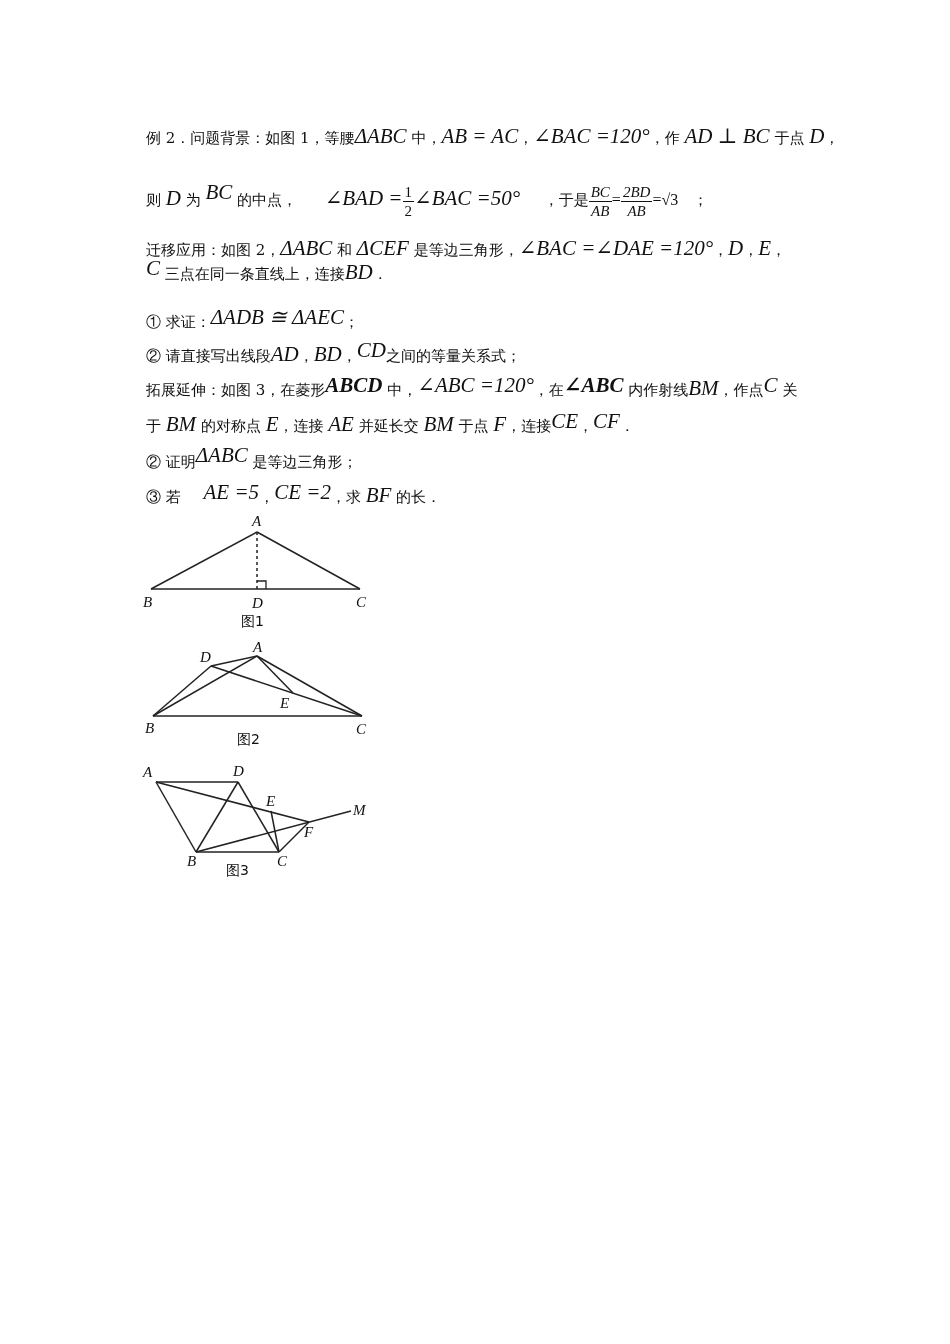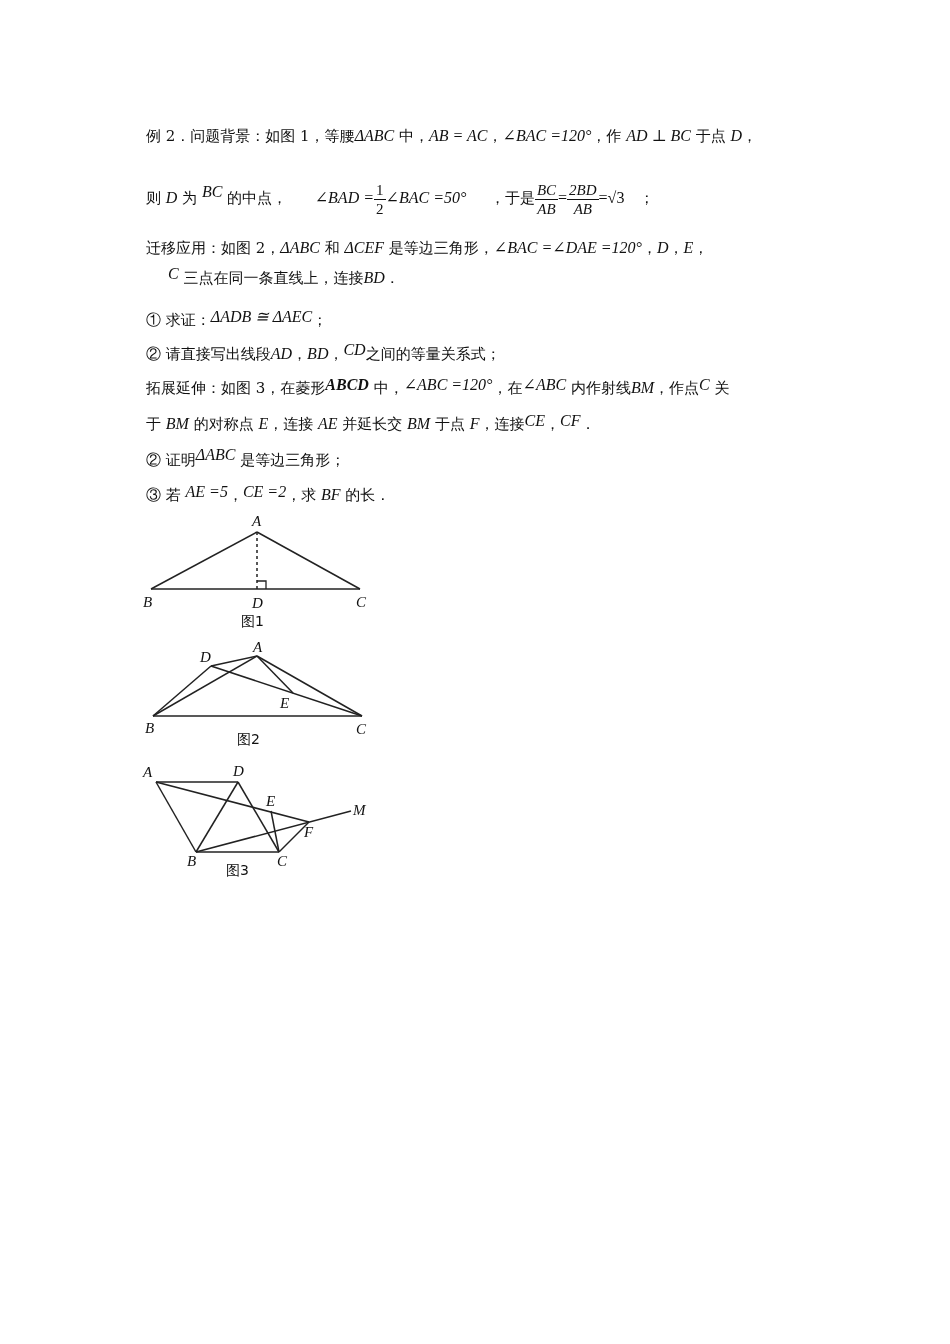--- a/index.html
+++ b/index.html
@@ -1,19 +1,19 @@
 <!DOCTYPE html>
 <html><head>
   <meta charset="utf-8">
   <style>
     html, body { margin: 0; padding: 0; background: #ffffff; }
     body { width: 950px; height: 1344px; position: relative; overflow: hidden;
            font-family: "DejaVu Serif", "Liberation Serif", serif; color: #111; }
     .line { position: absolute; left: 146px; font-size: 15px; white-space: nowrap; line-height: 20px; }
-    .m { font-family: "Liberation Serif", "DejaVu Serif", serif; font-style: italic; font-size: 16px; }
+    .m { font-family: "Liberation Serif", "DejaVu Serif", serif; font-style: italic; font-size: 21px; }
     .mu { font-family: "Liberation Serif", "DejaVu Serif", serif; font-size: 16px; }
     .frac { display: inline-block; vertical-align: middle; text-align: center; font-family: "Liberation Serif", serif; font-style: italic; font-size: 15px; line-height: 18px; }
     .frac .num { display: block; border-bottom: 1px solid #111; padding: 0 2px; }
     .frac .den { display: block; padding: 0 2px; }
     .fig { position: absolute; left: 140px; }
     svg text { font-family: "Liberation Serif", "DejaVu Serif", serif; font-style: italic; font-size: 15px; fill: #111; }
     svg .cap { font-family: "DejaVu Sans", sans-serif; font-style: normal; font-size: 14px; }
   </style>
 </head>
 <body>
@@ -28,46 +28,46 @@
   <span class="m">∠BAD =</span><span class="frac"><span class="num" style="font-style:normal;">1</span><span class="den" style="font-style:normal;">2</span></span><span class="m">∠BAC =50°</span>
   <span style="display:inline-block;width:14px;"></span>
   <span>，于是</span><span class="frac"><span class="num">BC</span><span class="den">AB</span></span><span class="mu">=</span><span class="frac"><span class="num">2BD</span><span class="den">AB</span></span><span class="mu">=√3</span>
   <span style="display:inline-block;width:10px;"></span><span>；</span>
 </div>
 
 <div class="line" style="top:238px;">
   <span>迁移应用：如图 2，</span><span class="m">ΔABC</span><span> 和 </span><span class="m">ΔCEF</span><span> 是等边三角形，</span><span class="m">∠BAC =∠DAE =120°</span><span>，</span><span class="m">D</span><span>，</span><span class="m">E</span><span>，</span>
 </div>
 
-<div class="line" style="top:268px;margin-left:22px;">
+<div class="line" style="top:262px;">
   <span class="m" style="position:relative;top:-4px;">C</span><span> 三点在同一条直线上，连接</span><span class="m">BD</span><span>．</span>
 </div>
 
 <div class="line" style="top:310px;">
   <span>①</span><span> 求证：</span><span class="m" style="position:relative;top:-3px;">ΔADB ≅ ΔAEC</span><span>；</span>
 </div>
 
 <div class="line" style="top:344px;">
   <span>②</span><span> 请直接写出线段</span><span class="m">AD</span><span>，</span><span class="m">BD</span><span>，</span><span class="m" style="position:relative;top:-4px;">CD</span><span>之间的等量关系式；</span>
 </div>
 
 <div class="line" style="top:378px;">
-  <span>拓展延伸：如图 3，在菱形</span><span class="m" style="position:relative;top:-3px;font-weight:bold;">ABCD</span><span> 中，</span><span class="m" style="position:relative;top:-3px;">∠ABC =120°</span><span>，在</span><span class="m" style="position:relative;top:-3px;">∠ABC</span><span> 内作射线</span><span class="m">BM</span><span>，作点</span><span class="m" style="position:relative;top:-3px;">C</span><span> 关</span>
+  <span>拓展延伸：如图 3，在菱形</span><span class="m" style="position:relative;top:-3px;font-weight:bold;">ABCD</span><span> 中，</span><span class="m" style="position:relative;top:-3px;">∠ABC =120°</span><span>，在</span><span class="m" style="position:relative;top:-3px;font-weight:bold;">∠ABC</span><span> 内作射线</span><span class="m">BM</span><span>，作点</span><span class="m" style="position:relative;top:-3px;">C</span><span> 关</span>
 </div>
 
 <div class="line" style="top:414px;">
   <span>于 </span><span class="m">BM</span><span> 的对称点 </span><span class="m">E</span><span>，连接 </span><span class="m">AE</span><span> 并延长交 </span><span class="m">BM</span><span> 于点 </span><span class="m">F</span><span>，连接</span><span class="m" style="position:relative;top:-3px;">CE</span><span>，</span><span class="m" style="position:relative;top:-3px;">CF</span><span>．</span>
 </div>
 
 <div class="line" style="top:450px;">
   <span>②</span><span> 证明</span><span class="m" style="position:relative;top:-5px;">ΔABC</span><span> 是等边三角形；</span>
 </div>
 
 <div class="line" style="top:485px;">
-  <span>③</span><span> 若 </span><span class="m" style="position:relative;top:-3px;">AE =5</span><span>，</span><span class="m" style="position:relative;top:-3px;text-align:right;">CE =2</span><span>，求 </span><span class="m">BF</span><span> 的长．</span>
+  <span>③</span><span> 若 </span><span class="m" style="position:relative;top:-3px;margin-left:18px;">AE =5</span><span>，</span><span class="m" style="position:relative;top:-3px;text-align:right;">CE =2</span><span>，求 </span><span class="m">BF</span><span> 的长．</span>
 </div>
 
 <svg class="fig" style="top:505px;" width="240" height="130" viewBox="140 505 240 130">
   <g stroke="#222" stroke-width="1.5" fill="none">
     <line x1="151" y1="589" x2="257" y2="532"></line>
     <line x1="257" y1="532" x2="360" y2="589"></line>
     <line x1="151" y1="589" x2="360" y2="589"></line>
     <line x1="257" y1="532" x2="257" y2="589" stroke-dasharray="3,3"></line>
     <polyline points="257,581 266,581 266,589" stroke-width="1.3"></polyline>
   </g>

